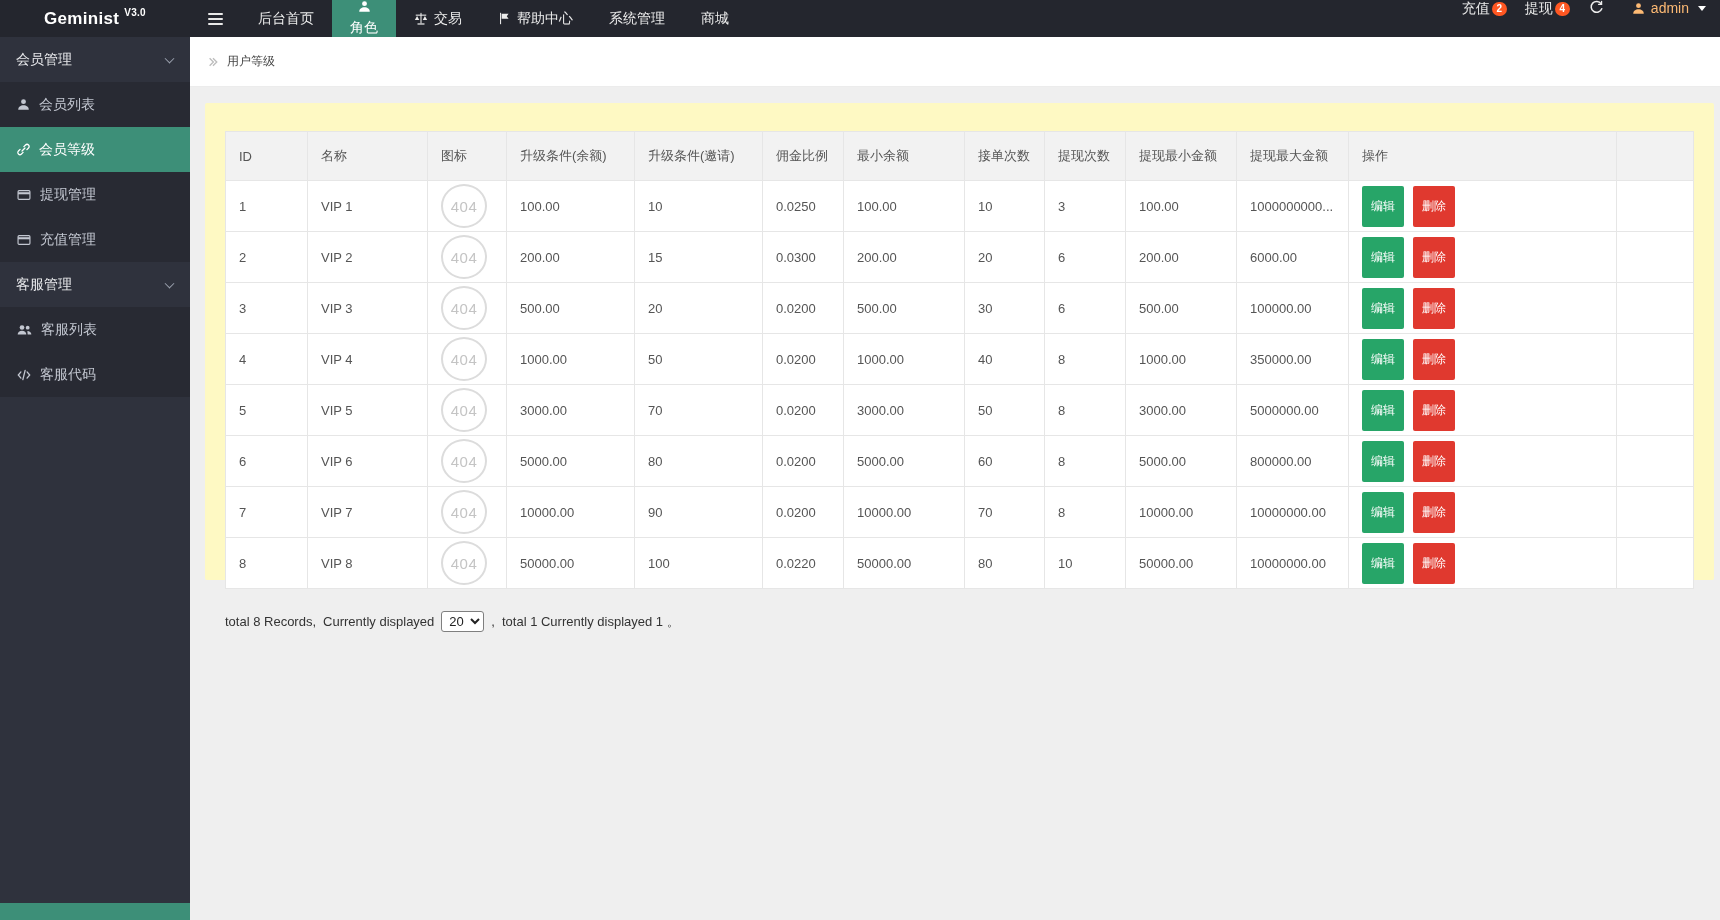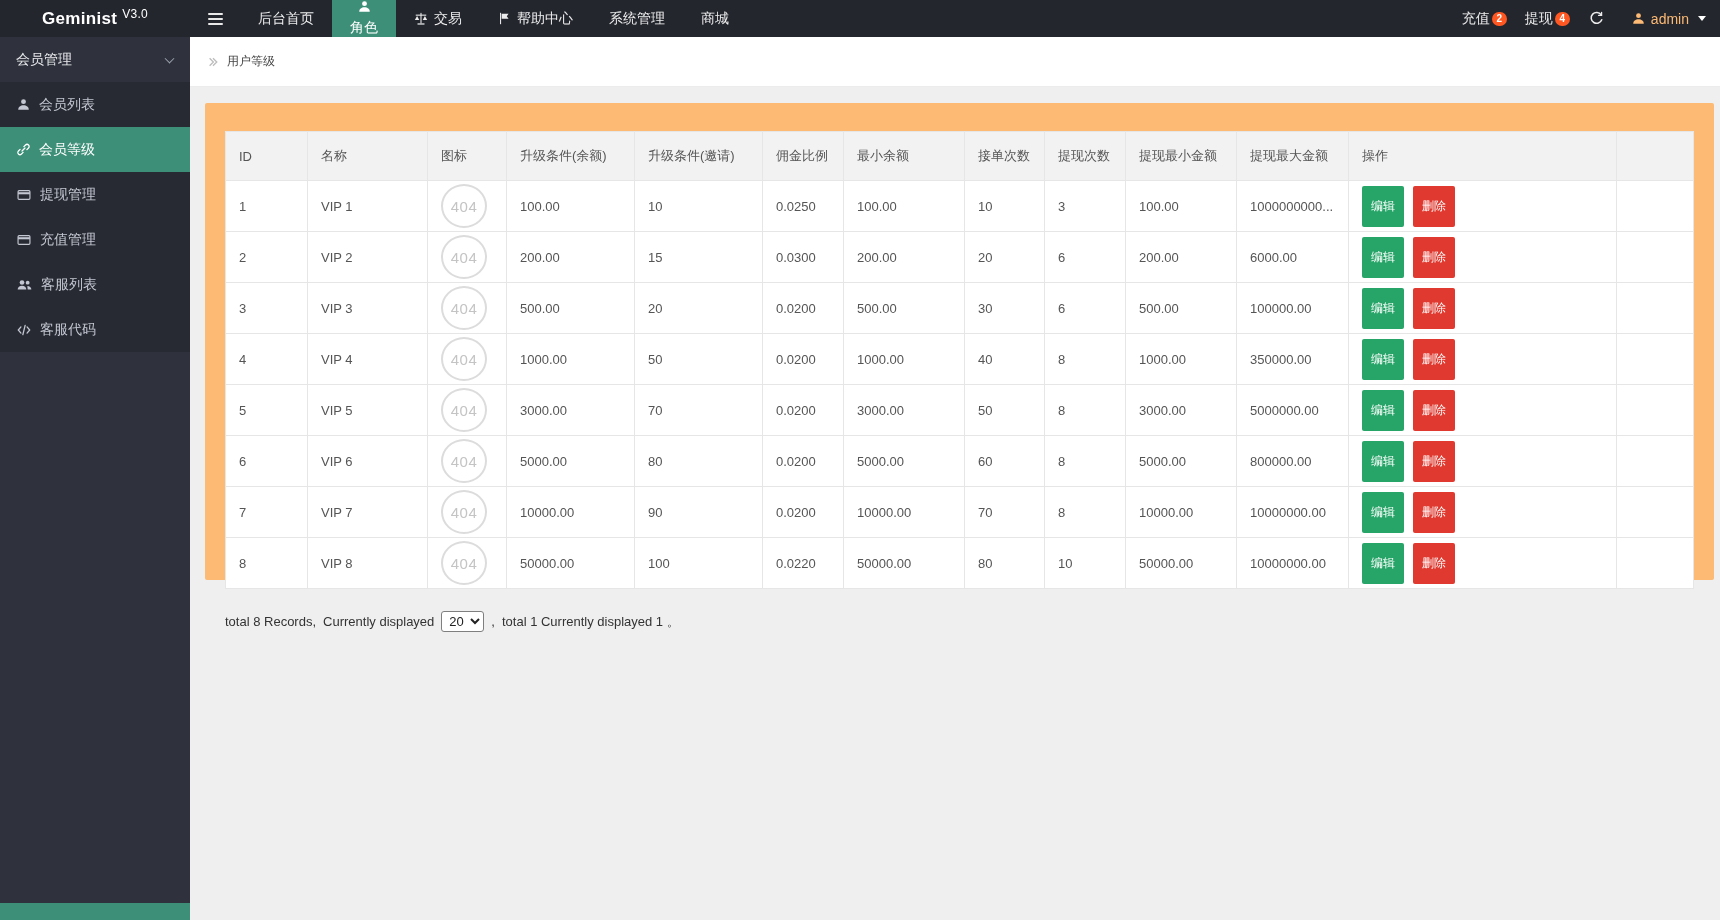--- a/index.html
+++ b/index.html
@@ -9,44 +9,44 @@
     font-family:"Liberation Sans","DejaVu Sans",sans-serif;
     background:#efefef;color:#333;
   }
   :root{
     --accent:#3d8f78;--edit:#27a568;--del:#e0392f;--badge:#ff5722;
     --topbar:#24262e;--sidebar:#2f323d;--sidebar-sub:#282a33;
   }
   
   .topbar{position:absolute;top:0;left:0;right:0;height:37px;background:var(--topbar);display:flex;align-items:stretch;color:#eee;z-index:5;}
   .logo{width:190px;display:flex;align-items:center;justify-content:center;font-size:17px;font-weight:700;color:#fff;letter-spacing:.3px;}
-  .logo .ver{font-size:12px;font-weight:400;margin-left:5px;align-self:flex-start;margin-top:7px;}
+  .logo .ver{font-size:10px;font-weight:700;margin-left:5px;align-self:flex-start;margin-top:7px;}
   .hamburger{width:50px;display:flex;flex-direction:column;align-items:center;justify-content:center;gap:3px;cursor:pointer;}
   .hamburger i{display:block;width:15px;height:2px;background:#e8e8e8;border-radius:1px;}
   .nav{display:flex;align-items:stretch;}
   .nav-item{display:flex;align-items:center;gap:6px;padding:0 18px;font-size:14px;cursor:pointer;color:#ececec;}
   .nav-item.active{background:var(--accent);color:#fff;flex-direction:column;}
-  .top-right{margin-left:auto;display:flex;align-items:center;}
+  .top-right{margin-left:auto;display:flex;align-items:flex-start;}
   .top-action{position:relative;display:flex;align-items:center;padding:0 13px 0 13px;margin-right:9px;font-size:14px;cursor:pointer;color:#ececec;}
   .badge{position:absolute;top:2px;right:-4px;background:var(--badge);color:#fff;font-size:10px;font-weight:700;line-height:14px;height:14px;min-width:15px;border-radius:8px;text-align:center;padding:0 3px;}
   .icon-btn{display:flex;align-items:center;padding:0 14px;cursor:pointer;color:#ececec;}
   .user-chip{display:flex;align-items:center;gap:6px;padding:0 14px;font-size:14px;cursor:pointer;color:#fdba74;}
   .caret{width:0;height:0;border-left:4px solid transparent;border-right:4px solid transparent;border-top:5px solid #fff;margin-left:3px;}
   
   .sidebar{position:absolute;top:37px;left:0;bottom:0;width:190px;background:var(--sidebar);}
   .menu-group-header{height:45px;display:flex;align-items:center;padding:0 16px;color:#e8e9ec;font-size:14px;cursor:pointer;position:relative;}
   .chev{position:absolute;right:17px;top:50%;width:7px;height:7px;border-right:1.6px solid #9aa0ad;border-bottom:1.6px solid #9aa0ad;transform:translateY(-70%) rotate(45deg);}
   .menu-item{height:45px;display:flex;align-items:center;gap:9px;padding:0 17px;background:var(--sidebar-sub);color:#c3c7d1;font-size:14px;cursor:pointer;}
   .menu-item.active{background:var(--accent);color:#fff;}
   .menu-item svg{flex:0 0 auto;}
   .sidebar-strip{position:absolute;left:0;right:0;bottom:0;height:17px;background:var(--accent);}
   
   .main{position:absolute;top:37px;left:190px;right:0;bottom:0;background:#efefef;}
   .breadcrumb{height:50px;background:#fff;display:flex;align-items:center;gap:8px;padding:0 17px;font-size:12px;color:#444;border-bottom:1px solid #ececec;}
-  .card{margin:16px 6px 0 15px;background:#fdba74;height:477px;padding:28px 20px 0 20px;border-radius:2px;}
+  .card{margin:16px 6px 0 15px;background:#fef9c3;height:477px;padding:28px 20px 0 20px;border-radius:2px;}
   table{width:100%;border-collapse:collapse;table-layout:fixed;font-size:13px;color:#555;}
   th,td{border:1px solid #e6e6e6;text-align:left;padding:0 13px;white-space:nowrap;overflow:hidden;text-overflow:ellipsis;}
   thead th{background:#f2f2f2;height:49px;font-weight:400;color:#555;}
   tbody td{height:51px;background:#fff;}
   .img404{width:46px;height:44px;border:2px solid #dcdcdc;border-radius:50%;display:flex;align-items:center;justify-content:center;color:#c4c4c4;font-size:15px;letter-spacing:.5px;}
   .btn{border:none;color:#fff;font-size:12px;padding:12px 9px;border-radius:2px;cursor:pointer;font-family:inherit;}
   .btn.edit{background:var(--edit);margin-right:9px;}
   .btn.del{background:var(--del);}
   .table-footer{display:flex;align-items:center;gap:7px;margin-top:22px;font-size:13px;color:#333;}
   .table-footer select{font-size:13px;padding:1px 3px;border:1px solid #7f7f7f;border-radius:3px;background:#fff;font-family:inherit;color:#222;}
@@ -150,20 +150,24 @@
         <path d="M1.2 6h13.6" stroke-width="2.4"></path>
       </svg>
     <span>提现管理</span>
   </div>
   <div class="menu-item">
     <svg width="14" height="14" viewBox="0 0 16 16" fill="none" stroke="currentColor" stroke-width="1.3">
         <rect x="1.2" y="3" width="13.6" height="10" rx="1.2"></rect>
         <path d="M1.2 6h13.6" stroke-width="2.4"></path>
       </svg>
     <span>充值管理</span>
+  </div>
+  <div class="menu-group-header">
+    <span>客服管理</span>
+    <span class="chev"></span>
   </div>
   <div class="menu-item">
     <svg width="15" height="14" viewBox="0 0 18 16" fill="currentColor">
         <circle cx="6" cy="5" r="2.8"></circle>
         <path d="M.8 13.5c0-3 2.3-4.7 5.2-4.7s5.2 1.7 5.2 4.7z"></path>
         <circle cx="12.8" cy="5.2" r="2.3"></circle>
         <path d="M12.4 9.3c2.6 0 4.8 1.6 4.8 4.2h-4.4z"></path>
       </svg>
     <span>客服列表</span>
   </div>

